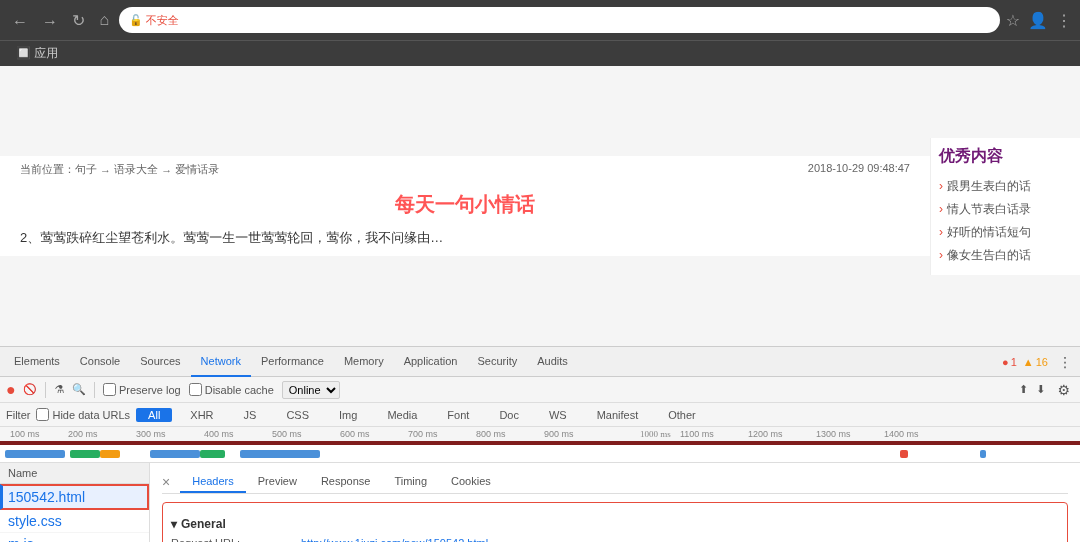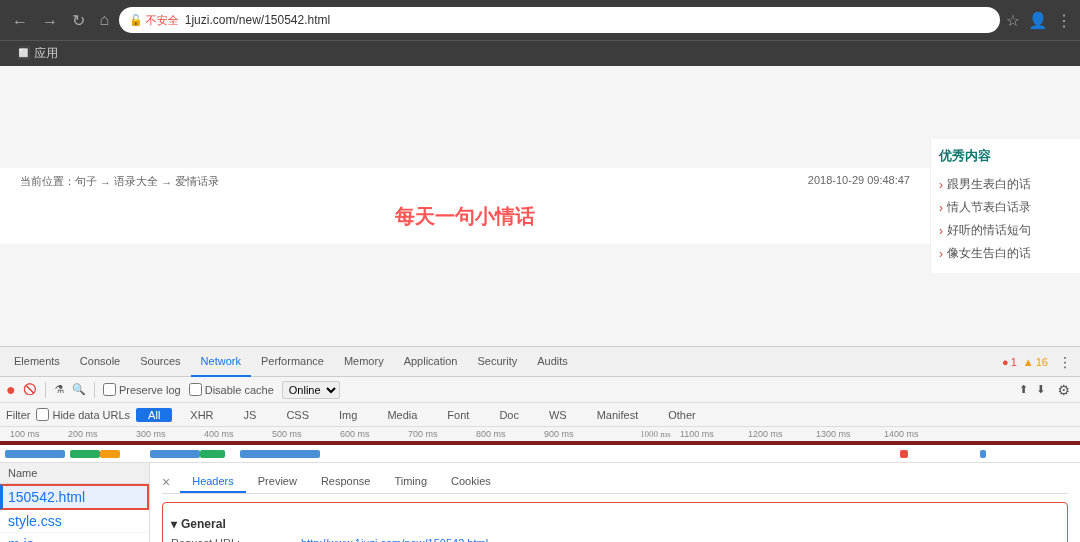--- a/index.html
+++ b/index.html
@@ -23,21 +23,21 @@
 
     
     .webpage-content { flex: 1; background: #fff; padding: 6px 20px; overflow: hidden; }
     .breadcrumb { font-size: 11px; color: #666; margin-bottom: 6px; }
     .page-timestamp { float: right; font-size: 11px; color: #666; }
     .page-title { color: #f55; font-size: 20px; font-weight: bold; text-align: center; margin: 8px 0; }
     .page-content { font-size: 13px; color: #333; line-height: 1.8; }
 
     
     .sidebar { width: 150px; background: #fff; border-left: 1px solid #eee; padding: 8px; }
-    .sidebar-title { color: #0f766e; font-size: 13px; font-weight: bold; margin-bottom: 8px; }
+    .sidebar-title { color: #701a75; font-size: 16px; font-weight: bold; margin-bottom: 8px; }
     .sidebar-item { font-size: 12px; color: #555; padding: 3px 0; cursor: pointer; display: flex; align-items: center; gap: 4px; }
     .sidebar-item::before { content: '›'; color: #e74c3c; }
 
     
     .devtools { background: #f5f5f5; border-top: 1px solid #ccc; height: 302px; display: flex; flex-direction: column; }
 
     
     .devtools-tabs { background: #f0f0f0; border-bottom: 1px solid #ccc; display: flex; align-items: center; height: 30px; padding: 0 4px; gap: 0; }
     .devtab { padding: 0 10px; font-size: 11px; color: #555; cursor: pointer; height: 30px; display: flex; align-items: center; border-bottom: 2px solid transparent; }
     .devtab.active { border-bottom: 2px solid #1a73e8; color: #1a73e8; }
@@ -109,41 +109,41 @@
 <div class="browser-chrome">
   <span class="nav-btn">←</span>
   <span class="nav-btn">→</span>
   <span class="nav-btn">↻</span>
   <span class="nav-btn">⌂</span>
   <div class="address-bar">
     <span class="secure-badge">
       <span>🔓</span>
       <span>不安全</span>
     </span>
-    <span class="url-text">1juzi.com/new/150542.html</span>
   </div>
   <div class="browser-actions">
     <span class="browser-icon">☆</span>
     <span class="browser-icon">👤</span>
     <span class="browser-icon">⋮</span>
   </div>
 </div>
 
 <div class="bookmarks-bar">
   <span class="bookmark-item">🔲 应用</span>
 </div>
 
 <div class="main-area">
   <div class="webpage-content">
     <div style="display:flex; justify-content:space-between;">
       <span class="breadcrumb">当前位置：句子 → 语录大全 → 爱情话录</span>
       <span class="page-timestamp">2018-10-29 09:48:47</span>
     </div>
     <div class="page-title">每天一句小情话</div>
     <div class="page-content">
+      <div style="overflow:hidden; max-height:40px;">2、莺莺跌碎红尘望苍利水。莺莺一生一世莺莺轮回，莺你，我不问缘由…</div>
     </div>
   </div>
   <div class="sidebar">
     <div class="sidebar-title">优秀内容</div>
     <div class="sidebar-item">跟男生表白的话</div>
     <div class="sidebar-item">情人节表白话录</div>
     <div class="sidebar-item">好听的情话短句</div>
     <div class="sidebar-item">像女生告白的话</div>
   </div>
 </div>

